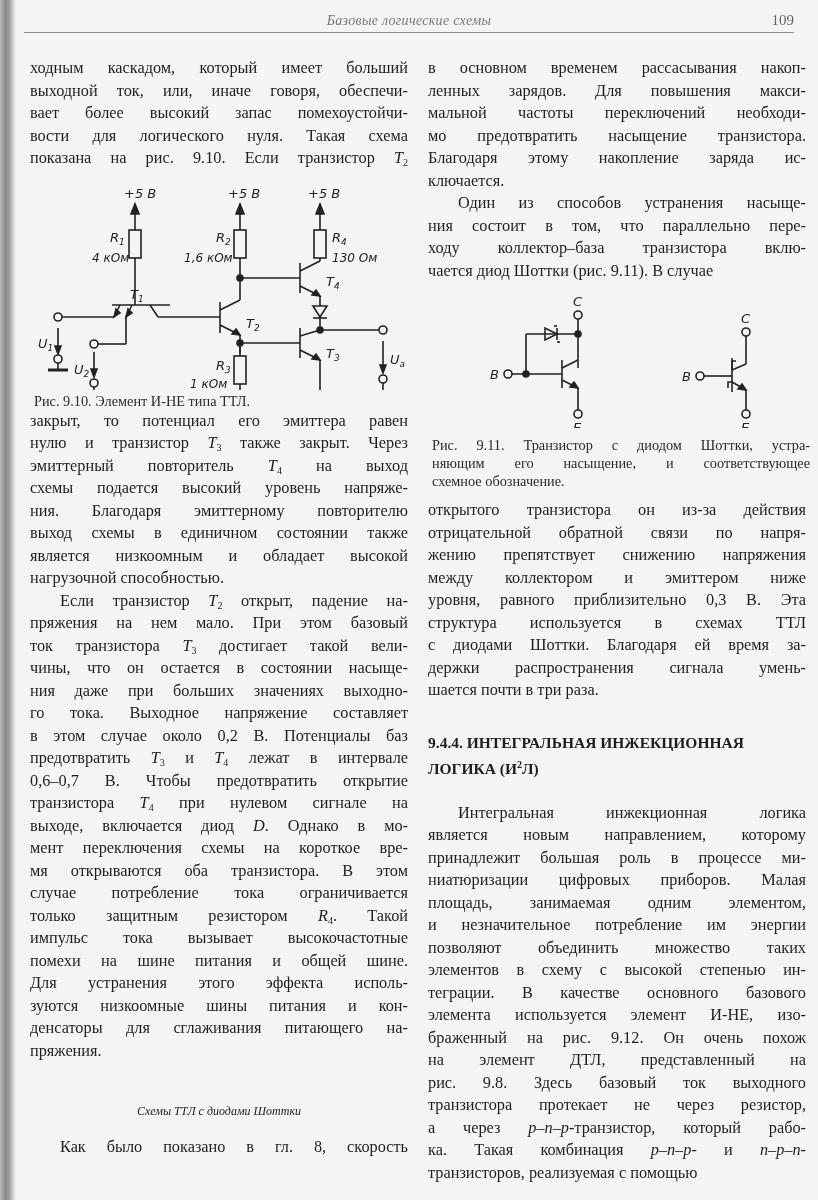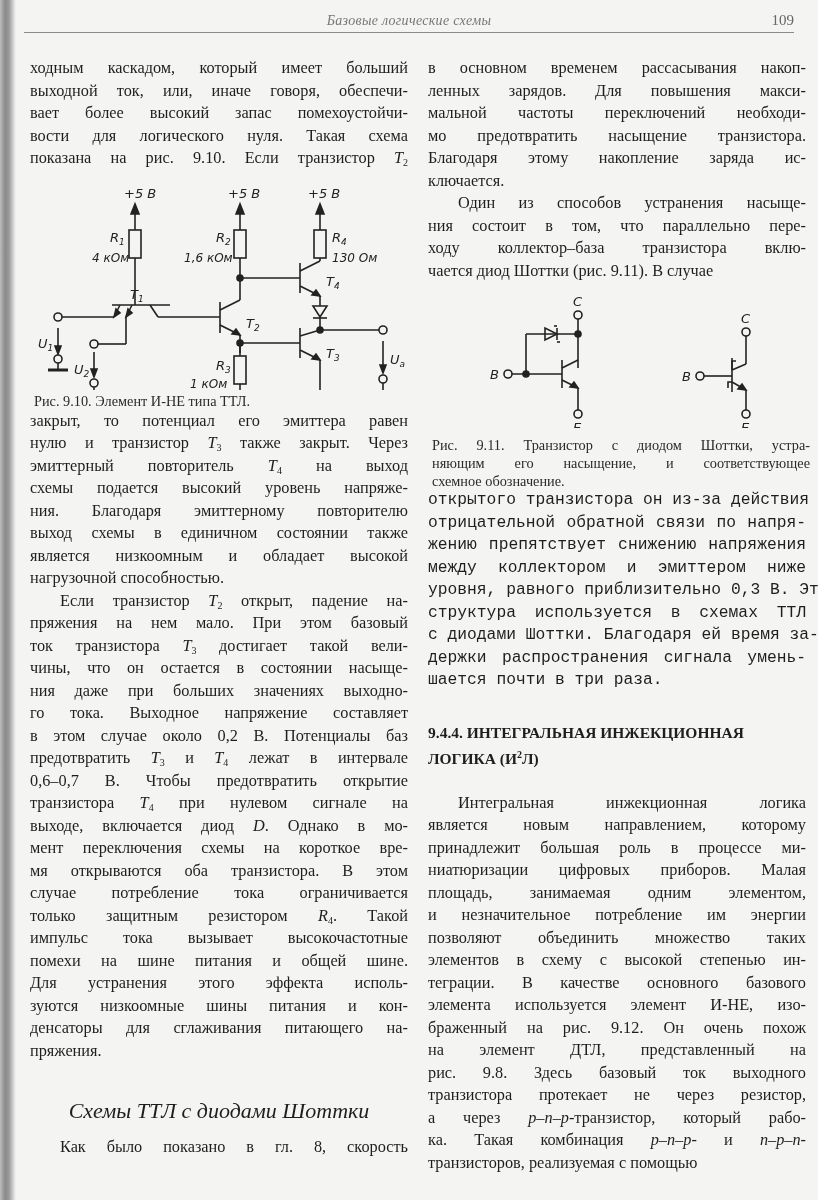--- a/index.html
+++ b/index.html
@@ -31,21 +31,21 @@
   }
   .col-left { left: 30px; }
   .col-right { left: 428px; }
   .col p { margin: 0; }
   .line { display: block; text-align: justify; text-align-last: justify; white-space: nowrap; }
   .line.last { text-align-last: left; }
   i.var { font-style: italic; }
   sub { font-size: 10px; vertical-align: -3px; line-height: 0; }
   .figure { position: relative; }
   .fig-caption { font-size: 14.3px; line-height: 18px; color: #2a2a2a; }
-  .subhead { font-style: italic; text-align: center; font-size: 22px; margin: 38px 0 13px 0; }
+  .subhead { font-style: italic; text-align: center; font-size: 12px; margin: 38px 0 13px 0; }
   .section-title { font-weight: bold; font-size: 15.5px; line-height: 22px; margin: 30px 0 22px 0; text-align: left; }
   svg text { font-family: "DejaVu Sans", sans-serif; font-style: italic; fill: #222; }
 </style>
 </head>
 <body>
 
 <div class="binding-shadow"></div>
 
 <div class="running-head">
   <div class="running-title">Базовые логические схемы</div>
@@ -273,21 +273,21 @@
       <text x="254" y="93" font-size="13">B</text>
       <text x="313" y="144" font-size="13">E</text>
     </svg>
     <div class="fig-caption" style="position:absolute;left:4px;top:148px;width:378px;">
       <span class="line">Рис. 9.11. Транзистор с диодом Шоттки, устра-</span>
       <span class="line">няющим его насыщение, и соответствующее</span>
       <span class="line last">схемное обозначение.</span>
     </div>
   </div>
 
-  <p id="rp3" style="margin-top: 6px; font-family: Liberation Mono, monospace;">
+  <p id="rp3" style="margin-top: 16px;">
       <span class="line"><span>открытого транзистора он из-за действия</span></span>
       <span class="line"><span>отрицательной обратной связи по напря-</span></span>
       <span class="line"><span>жению препятствует снижению напряжения</span></span>
       <span class="line"><span>между коллектором и эмиттером ниже</span></span>
       <span class="line"><span>уровня, равного приблизительно 0,3 В. Эта</span></span>
       <span class="line"><span>структура используется в схемах ТТЛ</span></span>
       <span class="line"><span>с диодами Шоттки. Благодаря ей время за-</span></span>
       <span class="line"><span>держки распространения сигнала умень-</span></span>
       <span class="line last"><span>шается почти в три раза.</span></span>
     </p>

